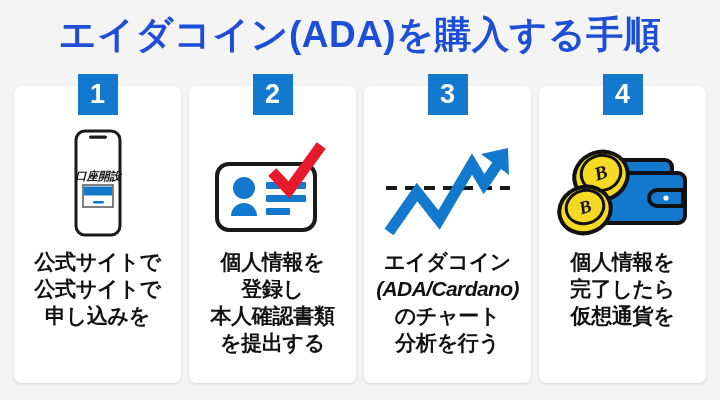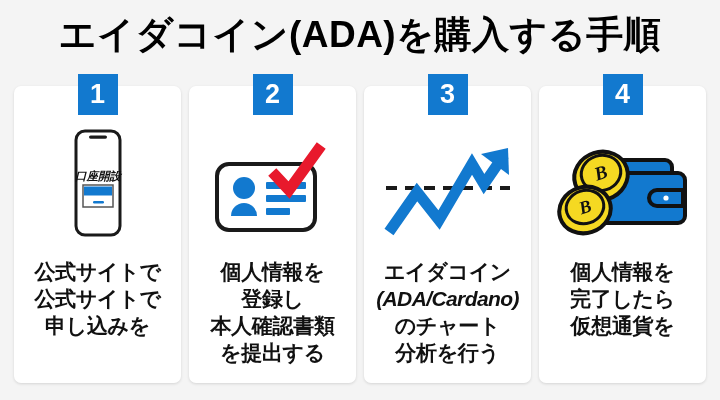--- a/index.html
+++ b/index.html
@@ -22,21 +22,21 @@
   
   .title {
     position: absolute;
     top: 12px;
     left: 0;
     width: 720px;
     text-align: center;
     font-size: 37px;
     line-height: 46px;
     font-weight: bold;
-    color: #000000;
+    color: #1d4ed8;
     letter-spacing: 0.5px;
     white-space: nowrap;
   }
   
   .cards {
     position: absolute;
     top: 86px;
     left: 14px;
     width: 692px;
     height: 297px;
@@ -70,21 +70,21 @@
   .icon-area {
     margin-top: 40px;
     height: 112px;
     width: 100%;
     display: flex;
     align-items: flex-end;
     justify-content: center;
     font-style: italic;
   }
   .caption {
-    margin-top: 20px;
+    margin-top: 10px;
     text-align: center;
     font-size: 21px;
     line-height: 27px;
     font-weight: bold;
     color: #111111;
     letter-spacing: -0.3px;
   }
   .caption .small {
     font-size: 21px;
     letter-spacing: -0.6px;

